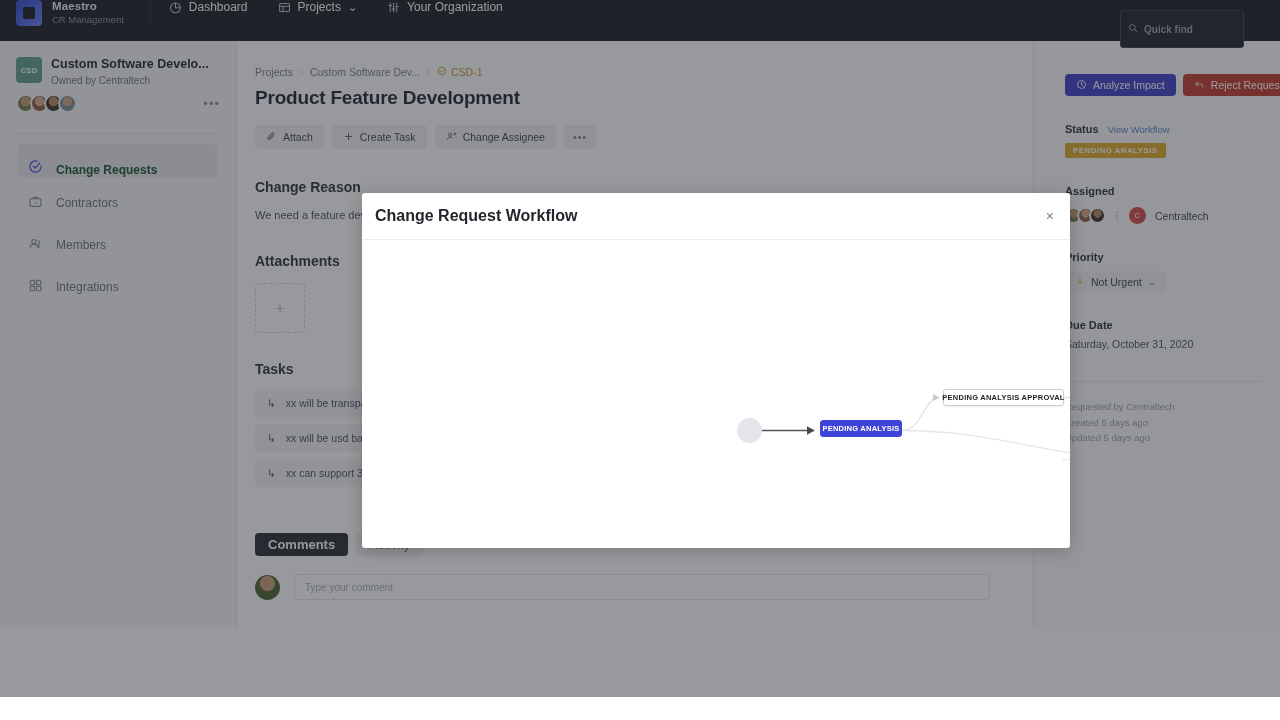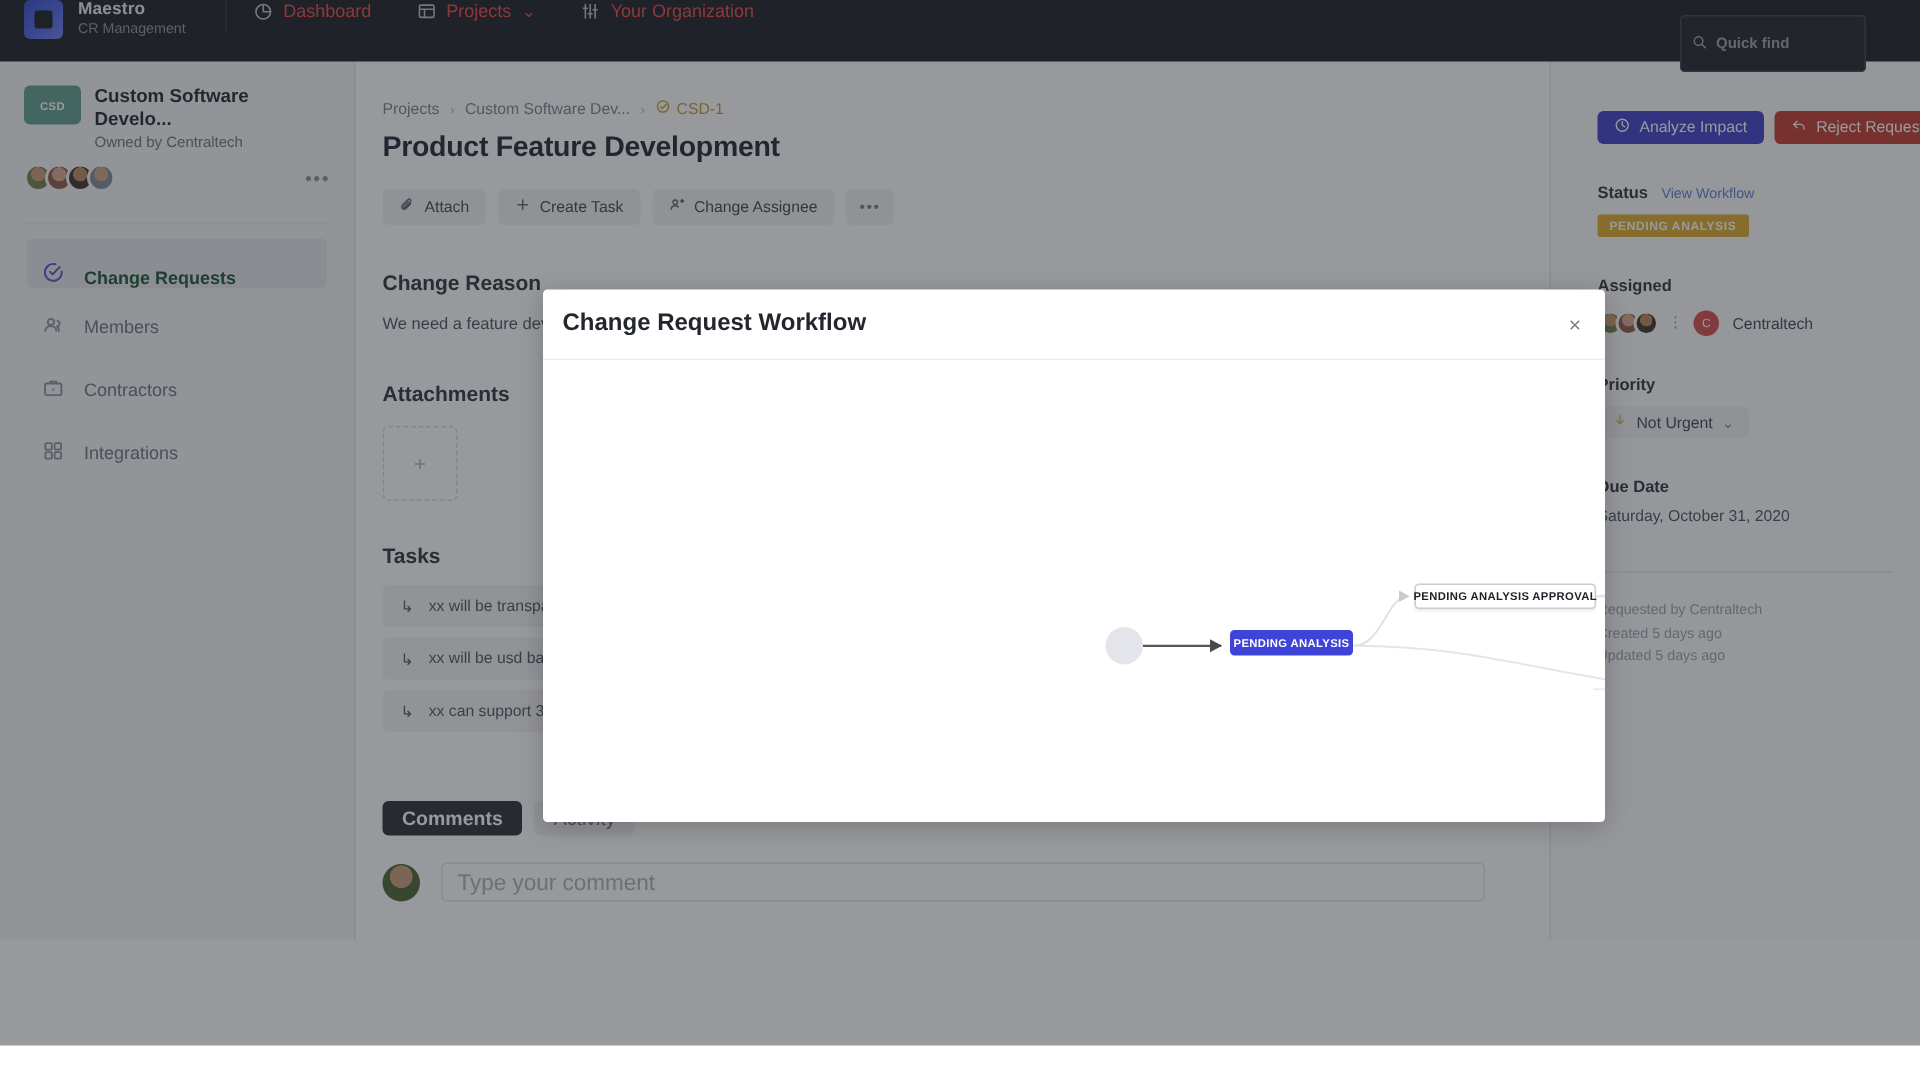--- a/index.html
+++ b/index.html
@@ -30,39 +30,39 @@
   }
   .brand-logo:after{
     content:""; position:absolute; left:7px; top:7px; width:12px;height:12px;
     background:#151922; border-radius:2px;
   }
   .brand-text { margin-left:10px; line-height:1.15; }
   .brand-title { color:#e9ecf2; font-size:11.5px; font-weight:bold; letter-spacing:.1px;}
   .brand-sub { color:#8d93a1; font-size:9.5px; margin-top:1px;}
   .nav-divider{ width:1px;height:22px;background:#2b2f39;margin:0 18px 0 26px;}
   .navitem{
-    display:flex; align-items:center; gap:7px; color:#ef4444;
+    display:flex; align-items:center; gap:7px; color:#ffffff;
     font-size:12px; margin-right:30px; cursor:pointer;
   }
   .navitem svg{ display:block; }
   .quickfind{
     position:absolute; right:36px; top:10px; width:124px; height:38px;
     border:1px solid #3a3f4b; border-radius:3px; background:#1d212a;
     display:flex; align-items:center; padding:0 7px; gap:6px;
   }
   .quickfind span{ color:#9aa0ad; font-size:10px; font-weight:bold;}
 
   
   .sidebar{
     position:absolute; left:0; top:41px; width:237px; height:586px;
     background:#f4f5f7; border-right:1px solid #e3e5e9; z-index:4;
   }
   .proj-head{ display:flex; padding:16px 16px 0 16px; }
   .proj-avatar{
-    width:38px;height:26px;border-radius:4px;background:#5d9e8f;color:#fff;
+    width:26px;height:26px;border-radius:4px;background:#5d9e8f;color:#fff;
     font-size:7.5px;font-weight:bold;display:flex;align-items:center;justify-content:center;
     letter-spacing:.3px; flex:none;
   }
   .proj-meta{margin-left:9px;}
   .proj-name{font-size:12.5px;font-weight:bold;color:#1f2430;line-height:1.2;}
   .proj-owner{font-size:10px;color:#6b7280;margin-top:3px;}
   .avatar-row{display:flex;align-items:center;padding:8px 16px 0 16px;}
   .av{width:19px;height:19px;border-radius:50%;border:2px solid #f4f5f7;margin-right:-5px;}
   .av1{background:radial-gradient(circle at 50% 35%, #c79a72 38%, #6c7e4e 39%);}
   .av2{background:radial-gradient(circle at 50% 35%, #d7a98a 38%, #8a5a46 39%);}
@@ -100,21 +100,21 @@
     display:flex;align-items:center;gap:10px;padding:0 12px;font-size:10.5px;color:#4c525f;
   }
   .tabs{ display:flex;gap:8px;padding:46px 0 0 18px;}
   .tab{height:23px;display:flex;align-items:center;padding:0 13px;border-radius:4px;
        font-size:13px;color:#6b7280;background:#f1f2f4;cursor:pointer;}
   .tab.active{ background:#272b33;color:#fff;font-weight:bold;}
   .comment-row{ display:flex;align-items:center;gap:14px;padding:18px 0 0 18px;}
   .comment-av{width:25px;height:25px;border-radius:50%;
     background:radial-gradient(circle at 50% 34%, #c89b76 36%, #4b6231 37%);}
   .comment-input{ width:696px;height:26px;border:1px solid #e2e4e9;border-radius:4px;
-    display:flex;align-items:center;padding:0 10px;font-size:15px;color:#a9aeb8;}
+    display:flex;align-items:center;padding:0 10px;font-size:10px;color:#a9aeb8;}
 
   
   .rightpanel{ position:absolute;left:1033px;top:41px;width:247px;height:586px;
     background:#fafbfc;border-left:1px solid #e6e8ec;z-index:3;}
   .rp-btns{display:flex;gap:7px;padding:33px 0 0 31px;}
   .rp-btn{height:22px;display:flex;align-items:center;gap:6px;padding:0 11px;border-radius:4px;
     font-size:10.5px;color:#fff;cursor:pointer;white-space:nowrap;}
   .rp-btn.primary{background:#3c3fc8;}
   .rp-btn.danger{background:#c0392f;}
   .rp-sect{padding:27px 0 0 31px;}
@@ -231,35 +231,35 @@
         <svg width="15" height="15" viewBox="0 0 16 16" fill="none" stroke="#4a52d6" stroke-width="1.35">
           <path d="M14 7.4A6 6 0 1 1 9.6 2.3" stroke-linecap="round"></path>
             <path d="M5.6 7.6l2 2 5-5.4" stroke-linecap="round"></path>
         </svg>
       </span>
       <span>Change Requests</span>
     </div>
     <div class="side-item">
       <span>
         <svg width="15" height="15" viewBox="0 0 16 16" fill="none" stroke="#8b919d" stroke-width="1.3">
+          <rect x="2.2" y="5" width="11.6" height="8.2" rx="1.2"></rect>
+            <path d="M5.8 5V3.6h4.4V5M8 8.6v1.6"></path>
+        </svg>
+      </span>
+      <span>Contractors</span>
+    </div>
+    <div class="side-item">
+      <span>
+        <svg width="15" height="15" viewBox="0 0 16 16" fill="none" stroke="#8b919d" stroke-width="1.3">
           <circle cx="6.3" cy="6" r="2.2"></circle>
             <path d="M2.4 12.4c0-2.1 1.7-3.4 3.9-3.4s3.9 1.3 3.9 3.4" stroke-linecap="round"></path>
           <path d="M11 5.2a2 2 0 0 1 0 3.9M12 12.4c0-1.5-.5-2.5-1.4-3.1" stroke-linecap="round"></path>
         </svg>
       </span>
       <span>Members</span>
-    </div>
-    <div class="side-item">
-      <span>
-        <svg width="15" height="15" viewBox="0 0 16 16" fill="none" stroke="#8b919d" stroke-width="1.3">
-          <rect x="2.2" y="5" width="11.6" height="8.2" rx="1.2"></rect>
-            <path d="M5.8 5V3.6h4.4V5M8 8.6v1.6"></path>
-        </svg>
-      </span>
-      <span>Contractors</span>
     </div>
     <div class="side-item">
       <span>
         <svg width="15" height="15" viewBox="0 0 16 16" fill="none" stroke="#8b919d" stroke-width="1.3">
           <rect x="2.4" y="2.6" width="4.6" height="4.6" rx=".8"></rect>
             <rect x="9" y="2.6" width="4.6" height="4.6" rx=".8"></rect>
           <rect x="2.4" y="9" width="4.6" height="4.6" rx=".8"></rect>
             <rect x="9" y="9" width="4.6" height="4.6" rx=".8"></rect>
         </svg>
       </span>

